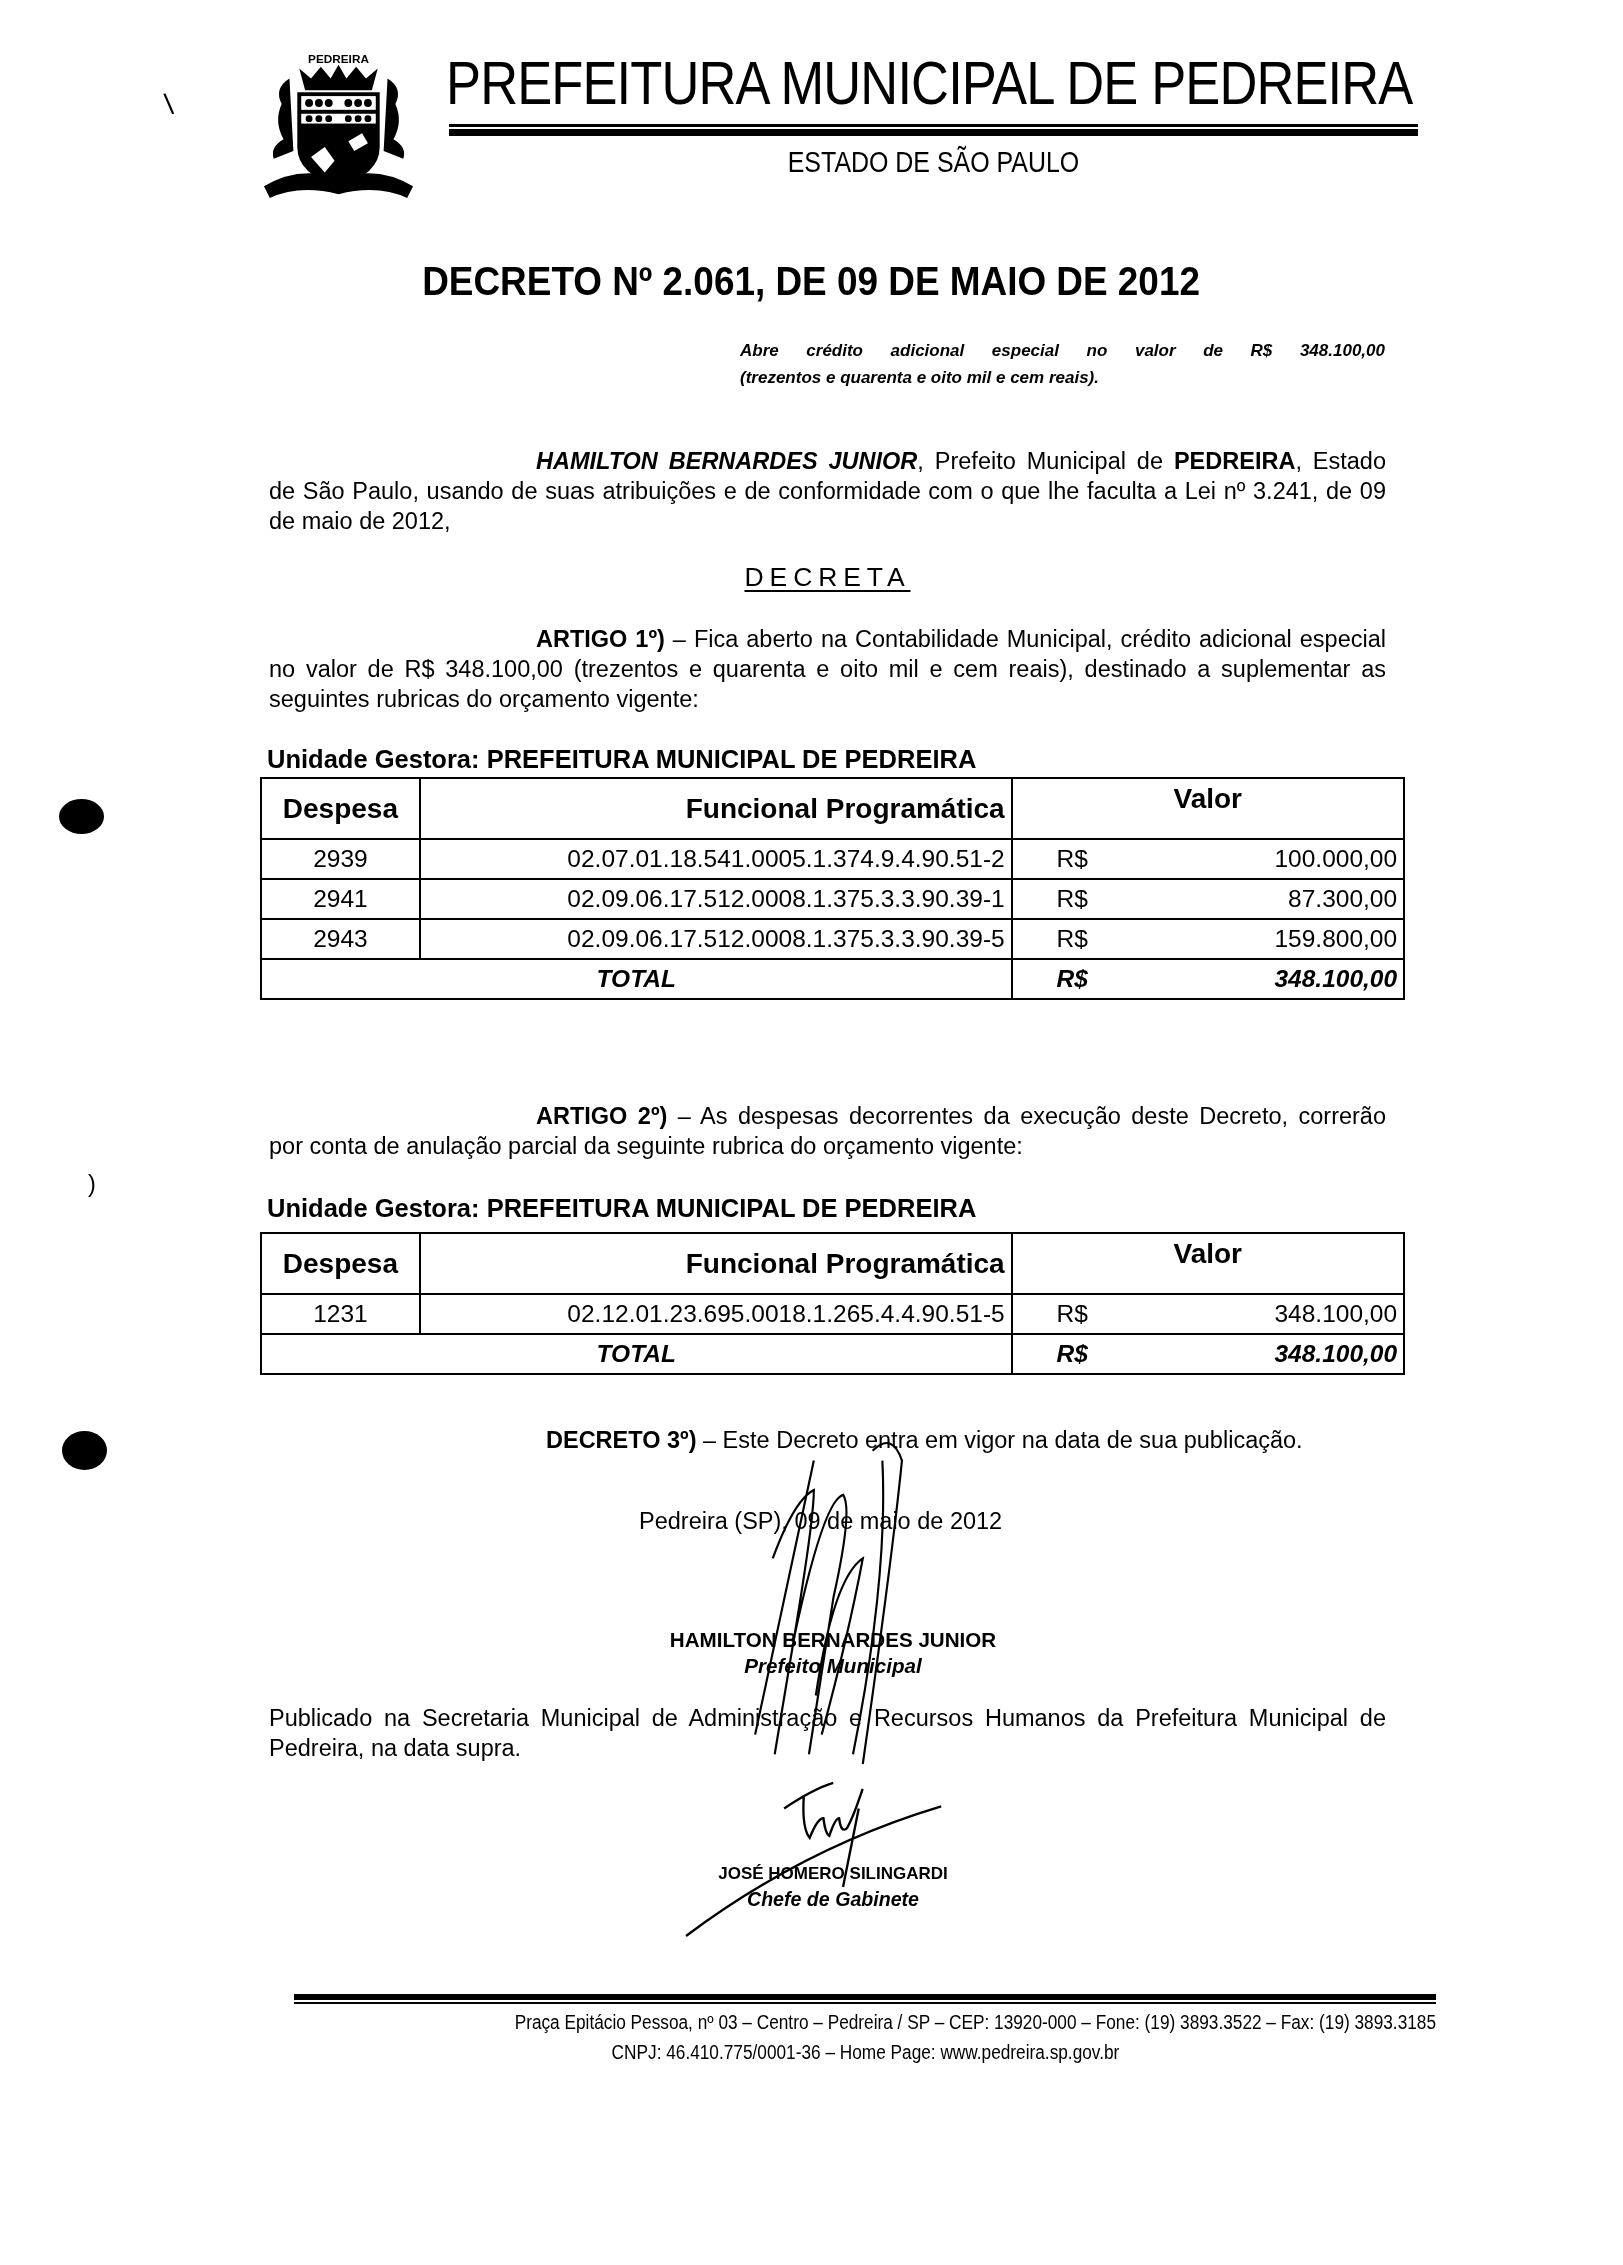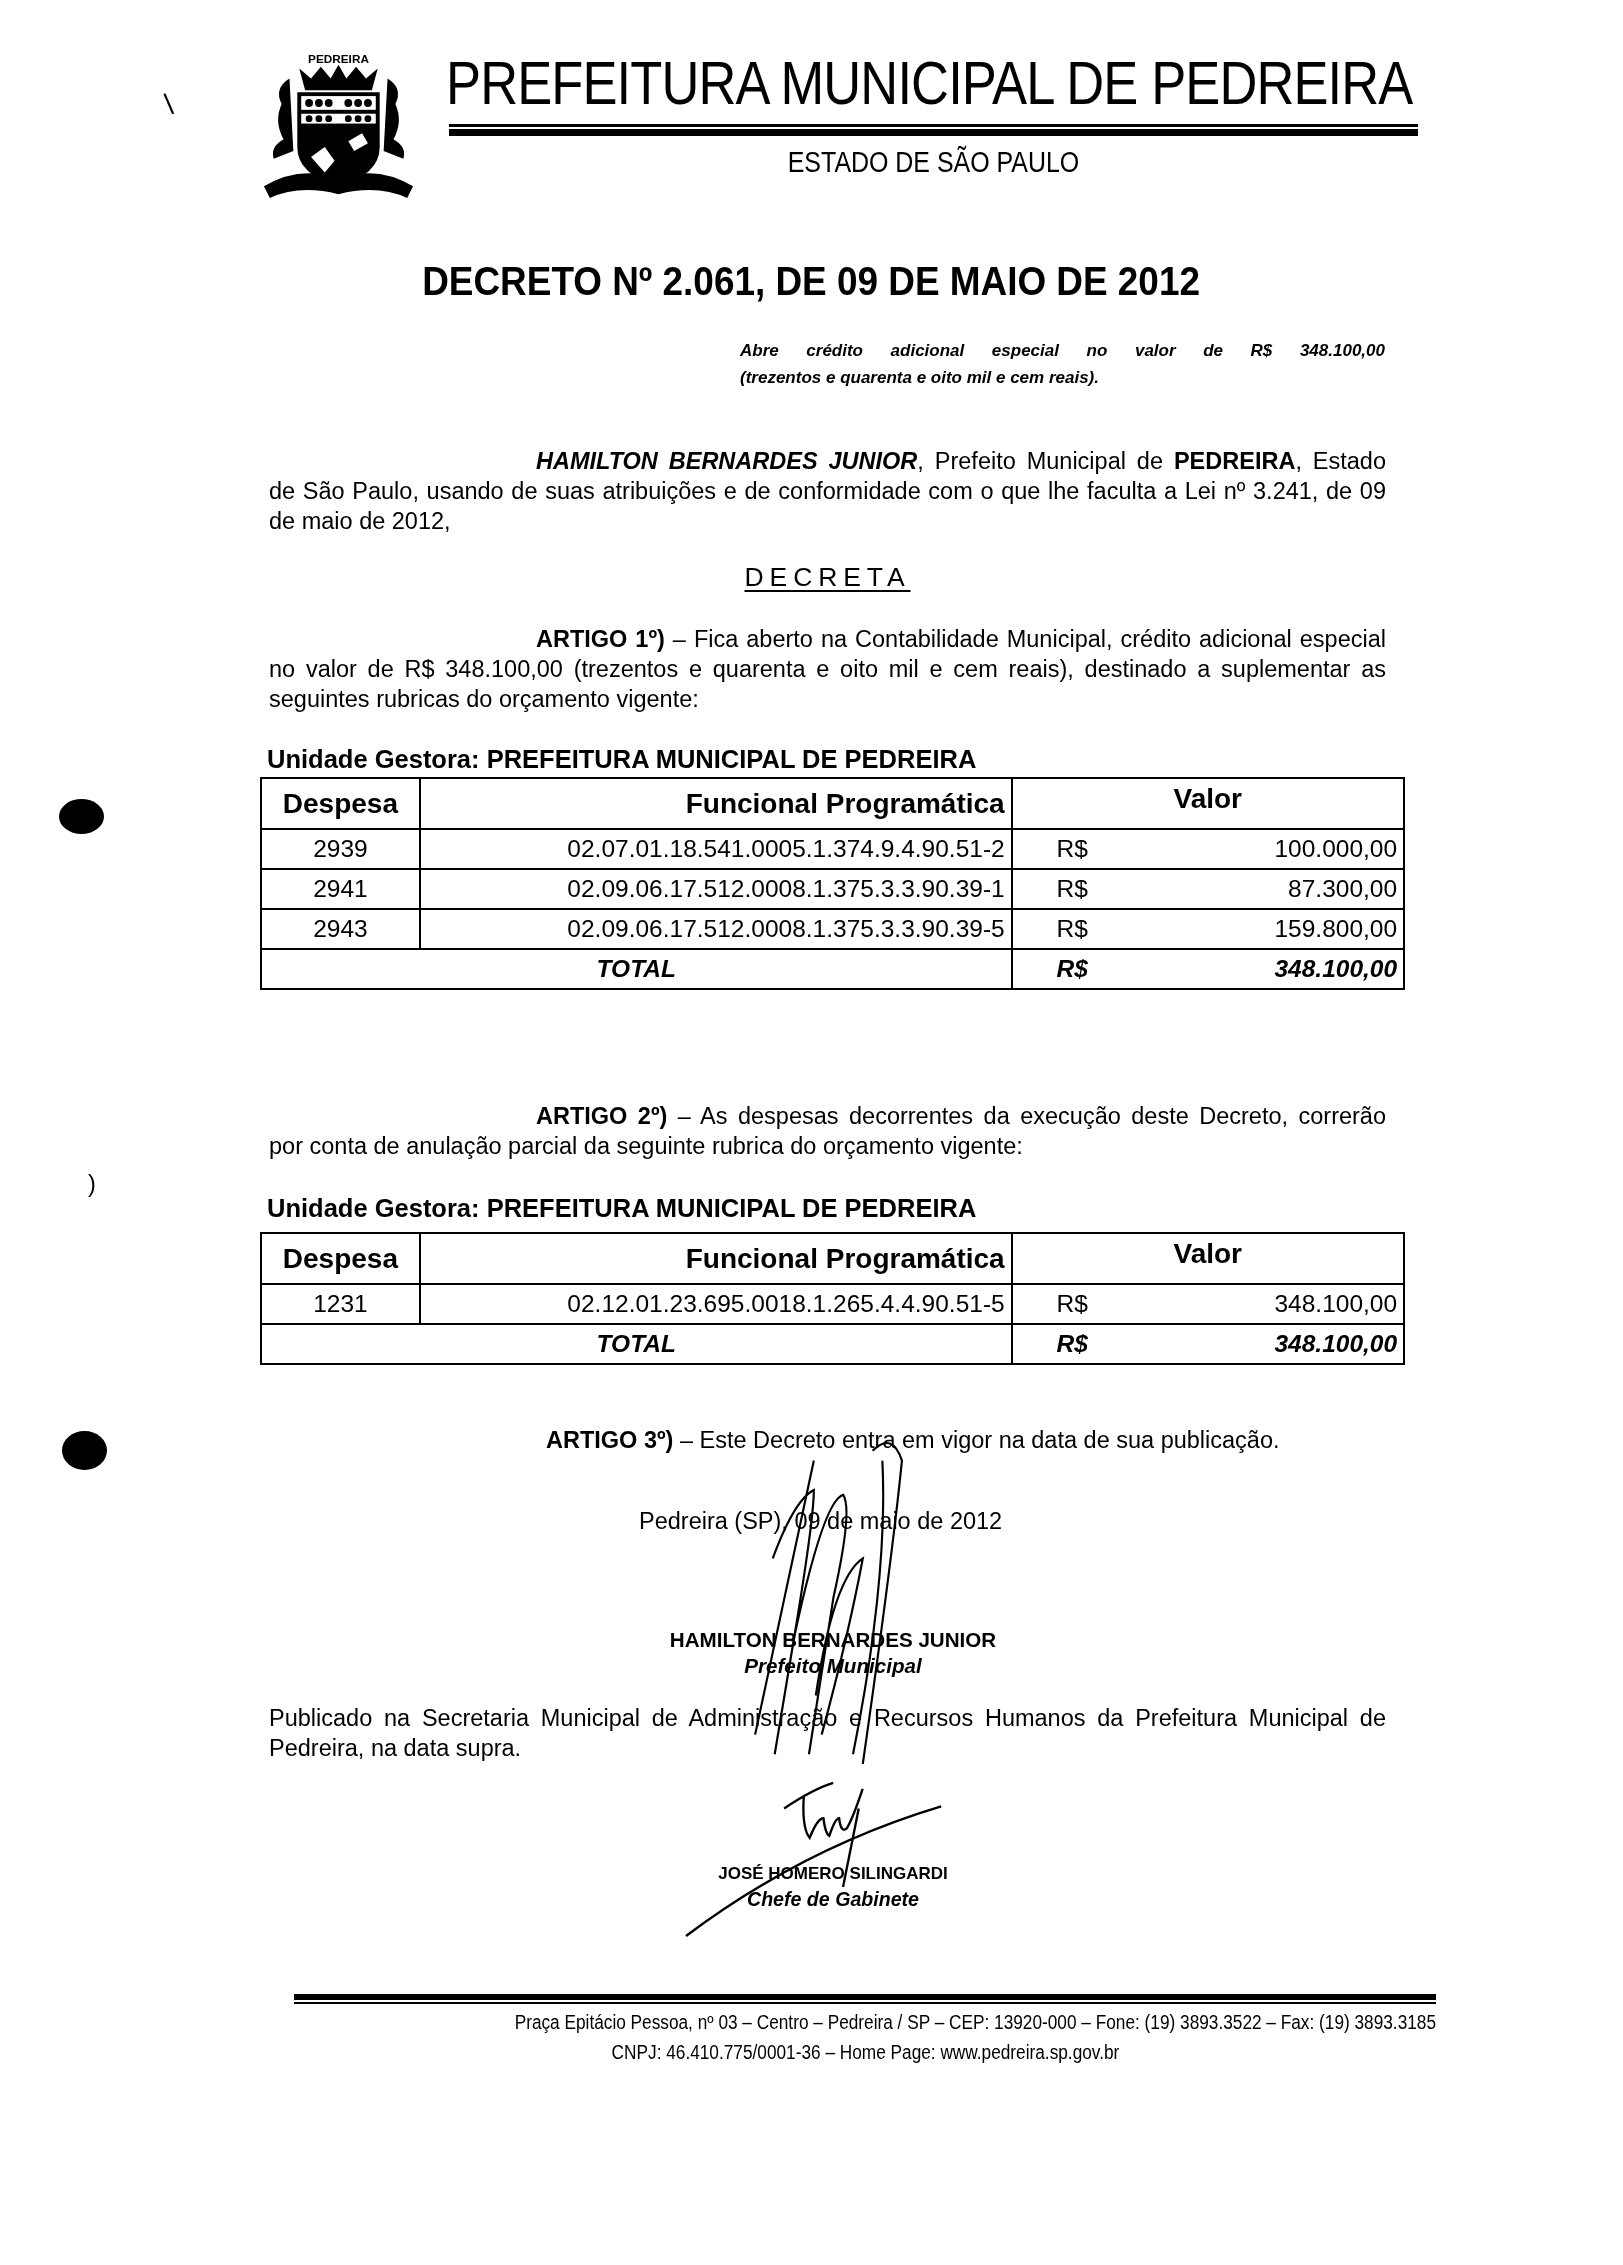--- a/index.html
+++ b/index.html
@@ -30,21 +30,21 @@
   .unit-title.u2 { top:1194px; }
   table.budget { position:absolute; left:260px; width:1145px; border-collapse:collapse; font-size:24.5px; }
   table.budget td, table.budget th { border:2px solid #000; padding:0 5.9px; }
   table.budget th { font-size:28px; font-weight:bold; }
   table.t1 { top:777px; }
   table.t2 { top:1232px; }
   .c-desp { width:145px; text-align:center; }
   .c-func { width:578px; text-align:right; }
   .c-cur { width:108px; text-align:left; padding-left:44px !important; border-right:none !important; }
   .c-val { text-align:right; border-left:none !important; }
-  tr.hdr { height:51px; }
+  tr.hdr { height:61px; }
   tr.hdr th.valor-h { vertical-align:top; padding-top:3.9px; }
   tr.row { height:40px; }
   tr.tot { height:40px; font-weight:bold; font-style:italic; }
   tr.tot td { font-weight:bold; font-style:italic; }
   .art3 { left:546px; top:1426px; font-size:23.5px; line-height:29px; white-space:nowrap; }
   .place-date { left:639px; top:1507px; font-size:23.5px; line-height:29px; white-space:nowrap; }
   .sig1-name { left:598px; top:1627px; width:470px; text-align:center; font-weight:bold; font-size:20.6px; line-height:25.5px; }
   .sig1-role { left:598px; top:1653px; width:470px; text-align:center; font-weight:bold; font-style:italic; font-size:20.6px; line-height:25.5px; }
   .publicado { left:269px; top:1703px; width:1117px; font-size:23.5px; line-height:30px; text-align:justify; }
   .sig2-name { left:676px; top:1862px; width:314px; text-align:center; font-weight:bold; font-size:17px; line-height:24.5px; }
@@ -168,21 +168,21 @@
   </tr>
   <tr class="tot">
     <td colspan="2" style="text-align:center;">TOTAL</td>
     <td class="c-cur">R$</td>
     <td class="c-val">348.100,00</td>
   </tr>
 </tbody>
   </table>
 
 <div class="abs art3">
-  <b>ARTIGO 3º)</b><span> – Este Decreto entra em vigor na data de sua publicação.</span>
+  <b>DECRETO 3º)</b><span> – Este Decreto entra em vigor na data de sua publicação.</span>
 </div>
 
 <div class="abs place-date">Pedreira (SP), 09 de maio de 2012</div>
 
 <svg class="sig" style="left:755px;top:1441px;" width="196" height="323" viewBox="0 0 200 330">
   <path d="M0 300 L60 20 M18 120 Q40 60 60 50 Q60 80 40 200 L20 320 M40 200 Q70 60 90 55 Q100 70 80 160 L55 320 M62 260 Q80 140 110 120 Q95 200 68 300 M120 10 Q140 -10 150 20 Q140 120 110 330 M130 20 Q136 140 100 320" fill="none" stroke="#000" stroke-width="2.2"></path>
 </svg>
 <div class="abs sig1-name">HAMILTON BERNARDES JUNIOR</div>
 <div class="abs sig1-role">Prefeito Municipal</div>
 

